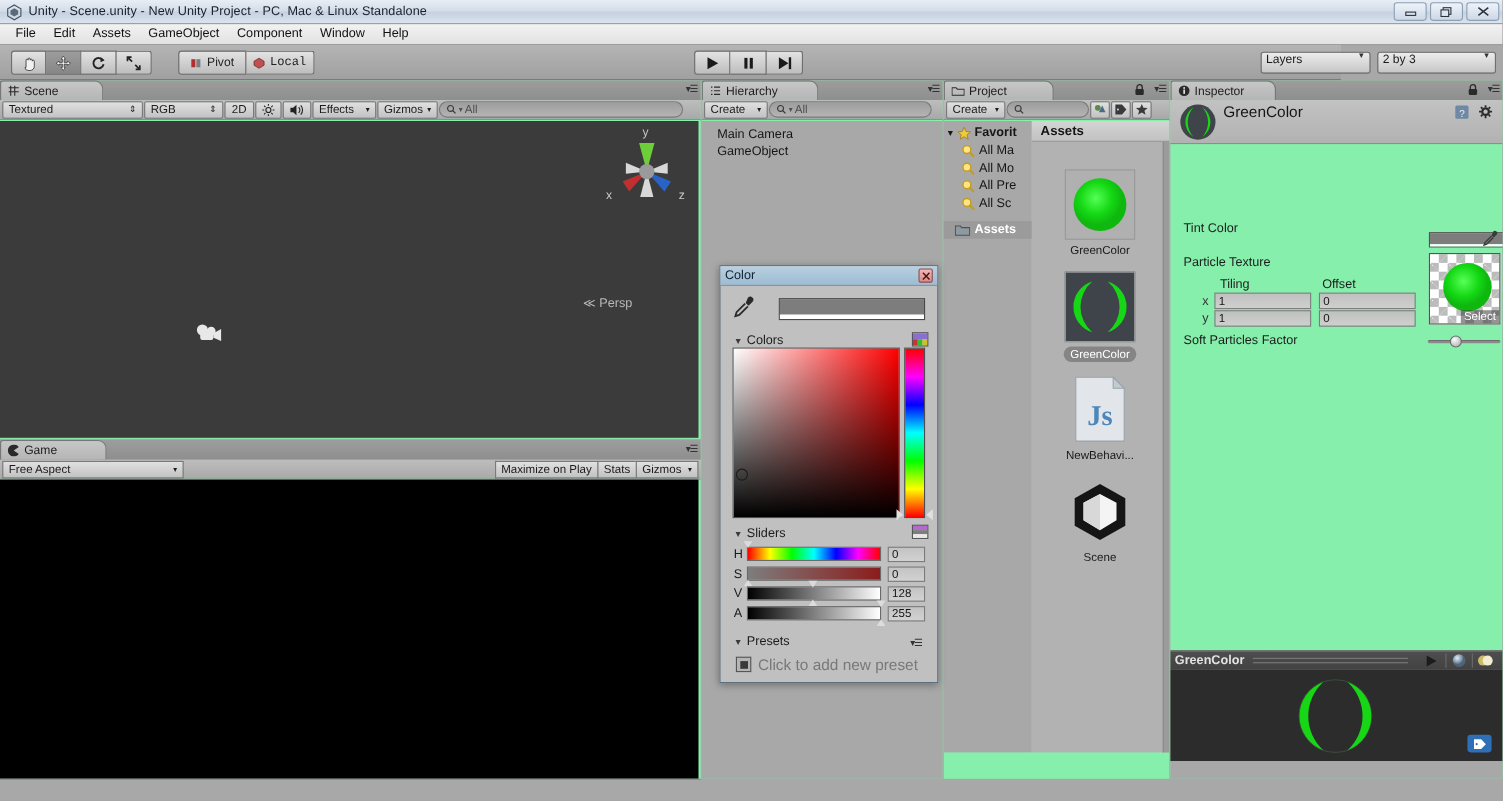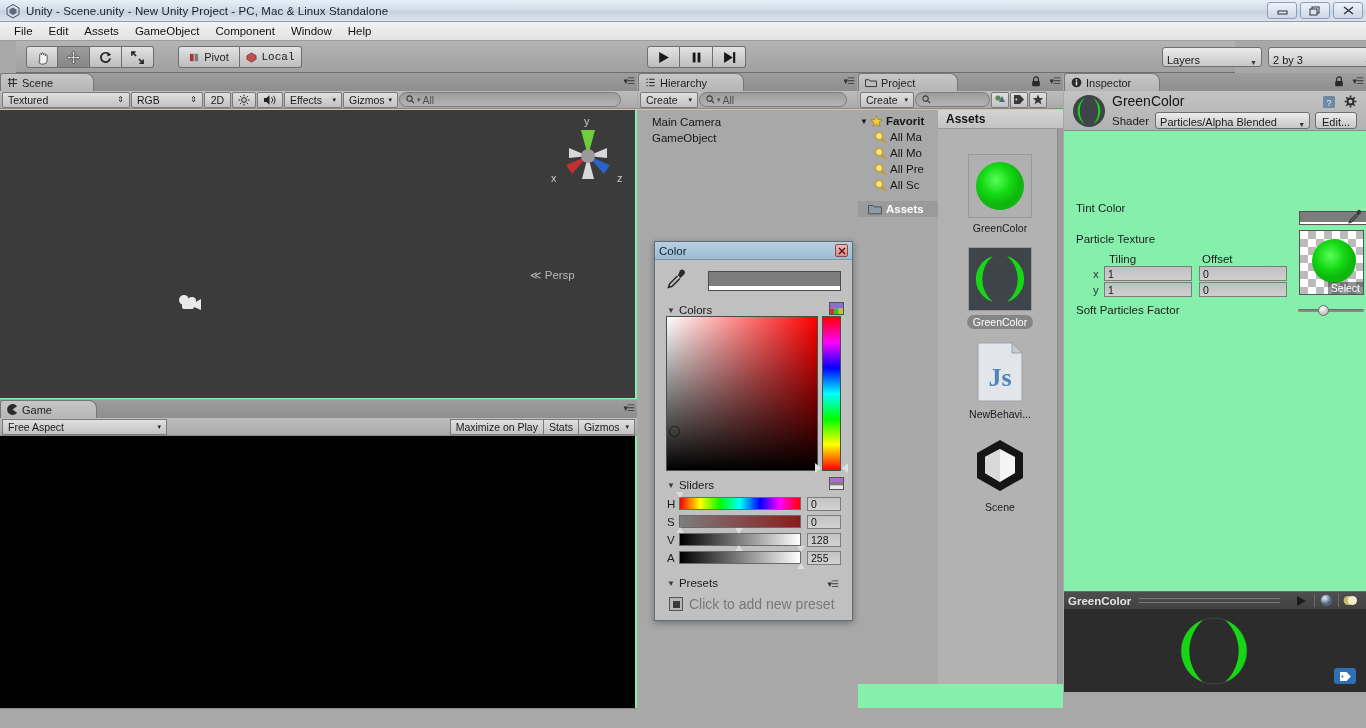--- a/index.html
+++ b/index.html
@@ -36,41 +36,41 @@
   .menubar {
     position: absolute; left: 0; top: 22px; width: 1366px; height: 19px;
     background: linear-gradient(to bottom, #f2f2f2, #e2e2e2);
     border-bottom: 1px solid #9e9e9e;
     display: flex; align-items: center; padding-left: 6px;
   }
   .menubar .mi { padding: 2px 8px; font-size: 11.5px; color: #111; }
 
   
   .maintoolbar {
-    position: absolute; left: 16px; top: 41px; width: 1219px; height: 32px;
+    position: absolute; left: 0; top: 41px; width: 1219px; height: 32px;
     background: linear-gradient(to bottom, #b4b4b4, #a0a0a0);
     border-bottom: 1px solid #6f6f6f;
   }
   .tbtn {
     height: 22px; min-width: 30px;
     background: linear-gradient(to bottom, #e3e3e3, #bdbdbd);
     border: 1px solid #6f6f6f;
     display: inline-flex; align-items: center; justify-content: center;
     color: #222; font-size: 11px;
   }
   .tbtn.on { background: linear-gradient(to bottom, #9c9c9c, #868686); }
   .grp { position: absolute; top: 5px; display: flex; }
   .grp .tbtn { border-radius: 0; border-left-width: 0; }
   .grp .tbtn:first-child { border-left-width: 1px; border-radius: 3px 0 0 3px; }
   .grp .tbtn:last-child { border-radius: 0 3px 3px 0; font-family: Liberation Mono, monospace; }
 
   .dropdown {
     height: 20px; background: linear-gradient(to bottom, #ececec, #c6c6c6);
     border: 1px solid #6f6f6f; border-radius: 3px;
-    display: inline-flex; align-items: flex-end; padding: 0 4px;
+    display: inline-flex; align-items: flex-start; padding: 0 4px;
     font-size: 11px; color: #1a1a1a; position: relative;
   }
   .dropdown .arrow { margin-left: auto; font-size: 7px; color: #333; padding-left: 6px; }
 
   
   .panel { position: absolute; background: #86efac; }
   .panel-tabrow {
     height: 18px; background: linear-gradient(to bottom, #9d9d9d, #8e8e8e);
     position: relative;
   }
@@ -635,30 +635,20 @@
             <rect x="1" y="1" width="12" height="12" rx="1.5" fill="#6f89a4"></rect>
             <text x="7" y="11" font-family="Liberation Sans, sans-serif" font-size="9" fill="#e8eef4" text-anchor="middle">?</text>
           </svg>
       </div>
       <div style="position:absolute;right:8px;top:4px">
         <svg width="14" height="14" viewBox="0 0 14 14">
             <circle cx="6.5" cy="6.5" r="3" fill="none" stroke="#2a2a2a" stroke-width="2"></circle>
             <path d="M6.5 0.6v2M6.5 10.4v2M0.6 6.5h2M10.4 6.5h2M2.3 2.3l1.4 1.4M9.3 9.3l1.4 1.4M10.7 2.3L9.3 3.7M3.7 9.3l-1.4 1.4" stroke="#2a2a2a" stroke-width="1.6"></path>
           </svg>
       </div>
-      <div style="position:absolute;left:48px;top:21px;display:flex;align-items:center">
-        <span class="insp-label" style="margin-right:6px">Shader</span>
-        <div class="dropdown" style="width:155px;height:17px">
-          <span>Particles/Alpha Blended</span>
-          <span class="arrow">▼</span>
-        </div>
-        <div class="dropdown" style="width:42px;height:17px;margin-left:5px;justify-content:center">
-          <span>Edit...</span>
-        </div>
-      </div>
     </div>
 
     <div style="position:absolute;left:0;top:59px;width:302px;height:195px">
       <div class="insp-label" style="position:absolute;left:12px;top:70px">Tint Color</div>
       <div style="position:absolute;left:1239px;top:0"></div>
 
       <div style="position:absolute;left:235px;top:79px;width:84px;height:14px;border:1px solid #555">
         <div style="height:10px;background:#7d7d7d"></div>
         <div style="height:2px;background:#ffffff"></div>
       </div>

